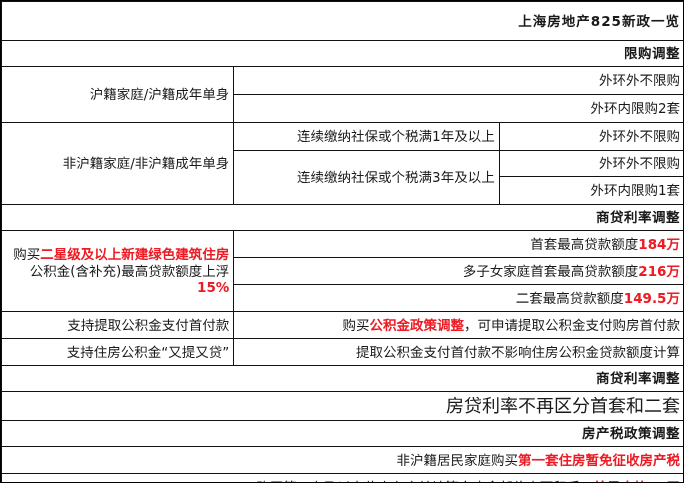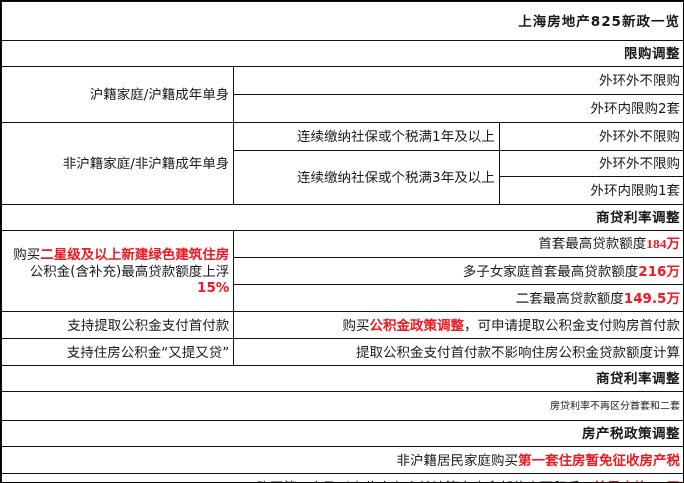--- a/index.html
+++ b/index.html
@@ -137,21 +137,21 @@
       <tr>
         <td class="val red" style="height:27px;">外环内限购1套</td>
       </tr>
 
       <tr>
         <td class="section-bar" colspan="3">商贷利率调整</td>
       </tr>
 
       <tr>
         <td class="rowlabel" rowspan="3"><span class="seg">购买</span><span class="seg redtxt">二星级及以上新建绿色建筑住房</span><span class="seg">公积金(含补充)最高贷款额度上浮</span><span class="seg redtxt">15%</span></td>
-        <td class="val" colspan="2" style="height:26px;font-family:Liberation Serif, serif;"><span class="seg">首套最高贷款额度</span><span class="seg redtxt">184万</span></td>
+        <td class="val" colspan="2" style="height:26px;"><span class="seg">首套最高贷款额度</span><span class="seg redtxt">184万</span></td>
       </tr>
       <tr>
         <td class="val" colspan="2" style="height:26px;"><span class="seg">多子女家庭首套最高贷款额度</span><span class="seg redtxt">216万</span></td>
       </tr>
       <tr>
         <td class="val" colspan="2" style="height:26px;"><span class="seg">二套最高贷款额度</span><span class="seg redtxt">149.5万</span></td>
       </tr>
 
       <tr>
         <td class="rowlabel" style="height:26px;padding-left:13px;">支持提取公积金支付首付款</td>
@@ -160,21 +160,21 @@
 
       <tr>
         <td class="rowlabel" style="height:26px;">支持住房公积金“又提又贷”</td>
         <td class="val" colspan="2" style="height:26px;margin-top:25px;">提取公积金支付首付款不影响住房公积金贷款额度计算</td>
       </tr>
 
       <tr>
         <td class="section-bar" colspan="3">商贷利率调整</td>
       </tr>
       <tr>
-        <td class="val red" colspan="3" style="height:28px;font-size:10px;">房贷利率不再区分首套和二套</td>
+        <td class="val red" colspan="3" style="height:28px;font-size:18px;">房贷利率不再区分首套和二套</td>
       </tr>
 
       <tr>
         <td class="section-bar" colspan="3">房产税政策调整</td>
       </tr>
       <tr>
         <td class="val" colspan="3" style="height:26px;margin-left:36px;"><span class="seg">非沪籍居民家庭购买</span><span class="seg redtxt">第一套住房暂免征收房产税</span></td>
       </tr>
       <tr>
         <td class="val nowrapcell" colspan="3" style="height:26px;"><span class="seg">购买第二套及以上住房在合并计算家庭全部住房面积后，</span><span class="seg redtxt">给予人均60平</span></td>

